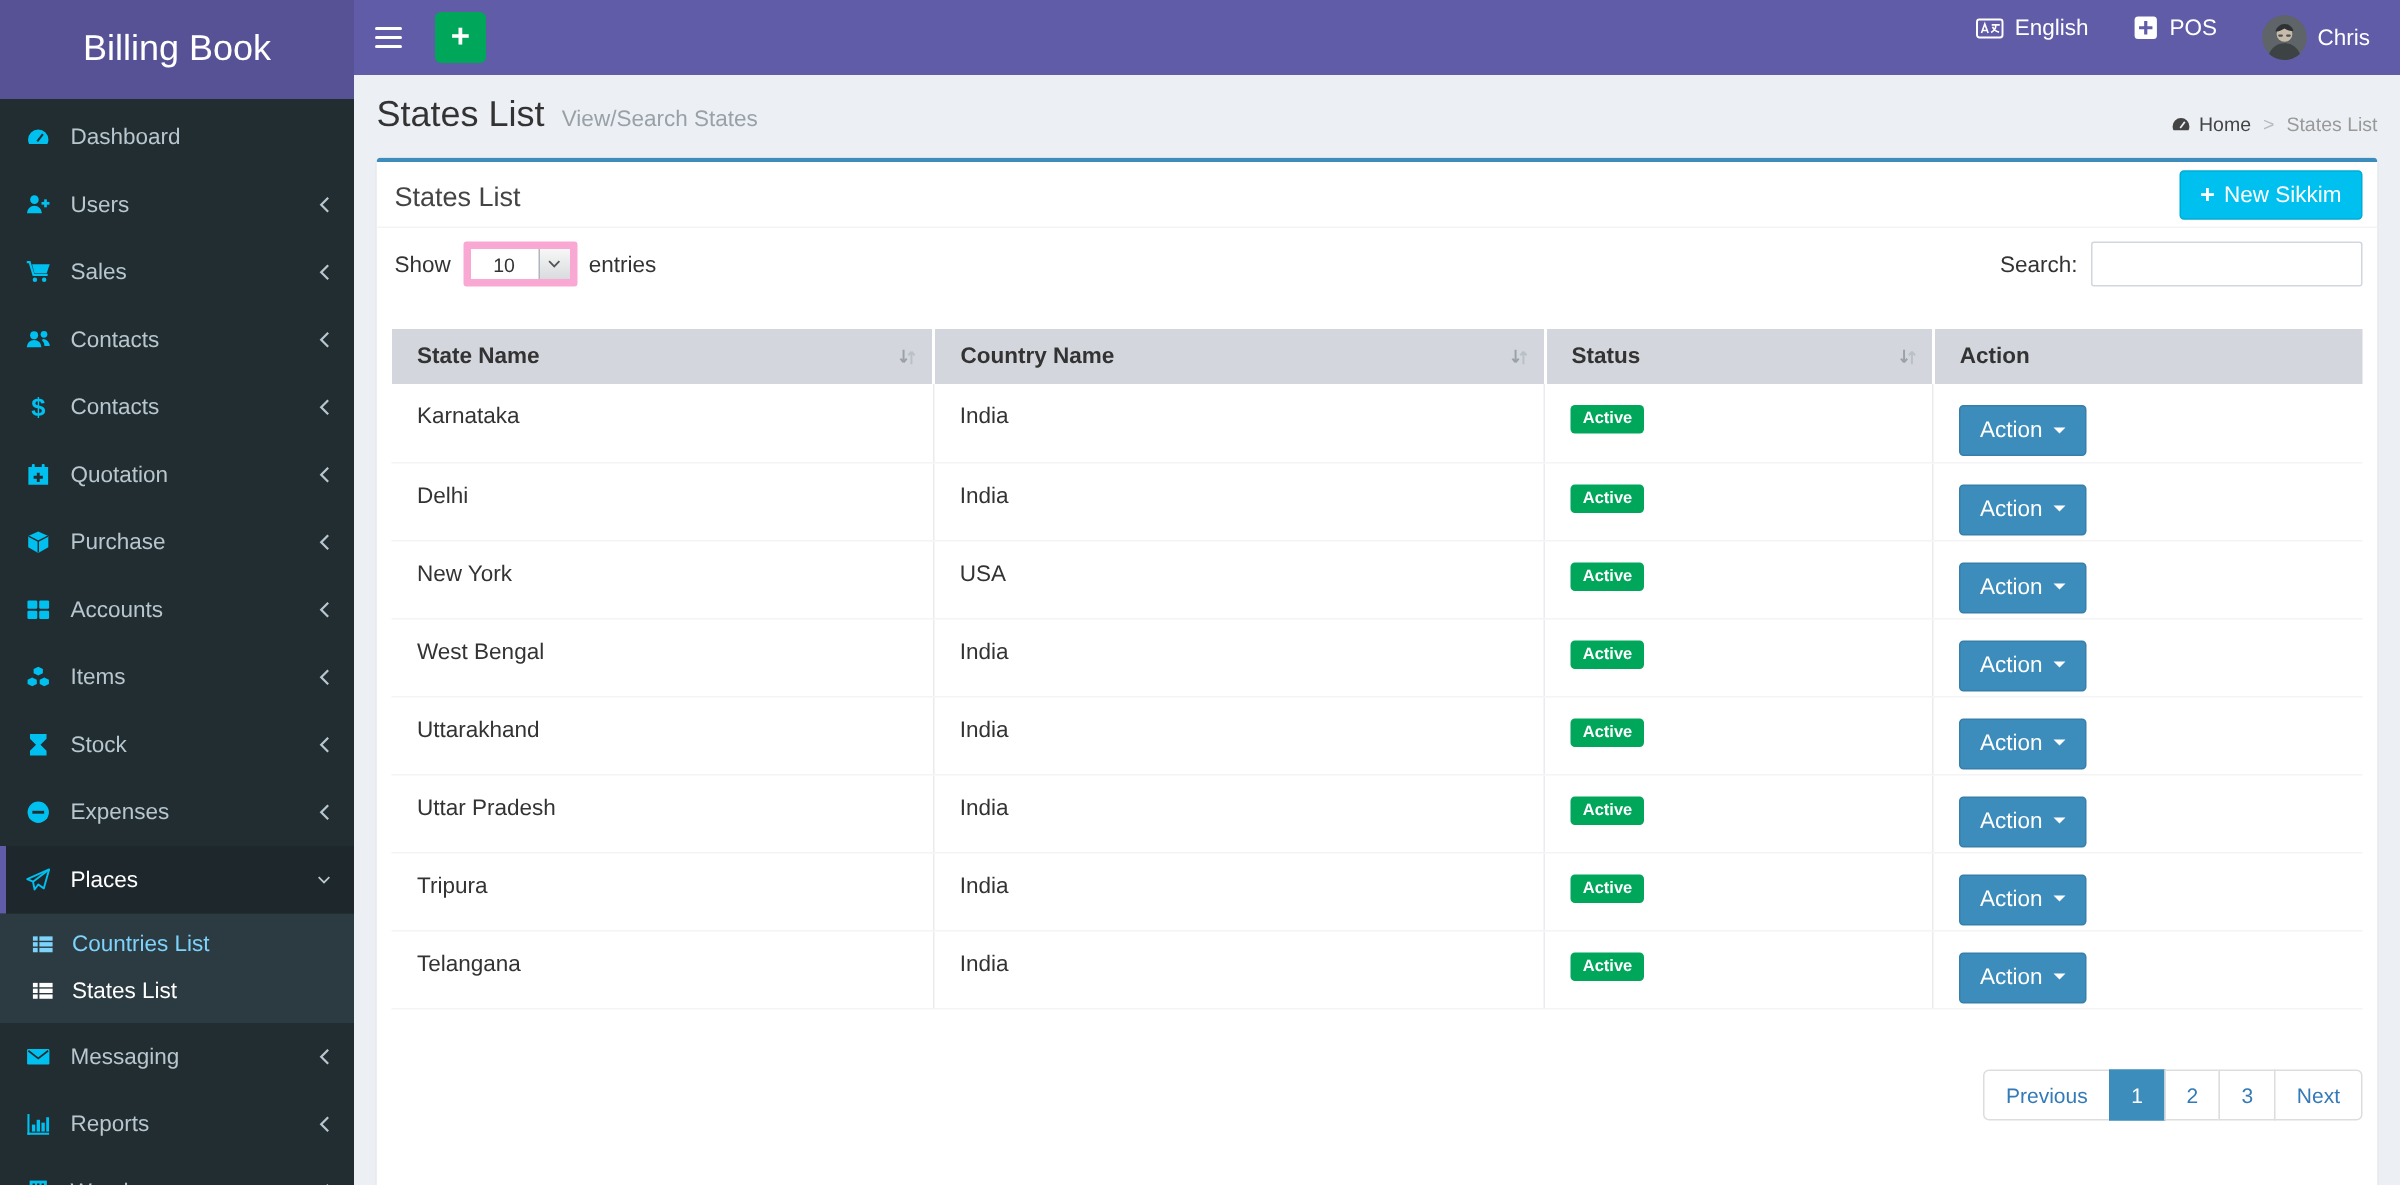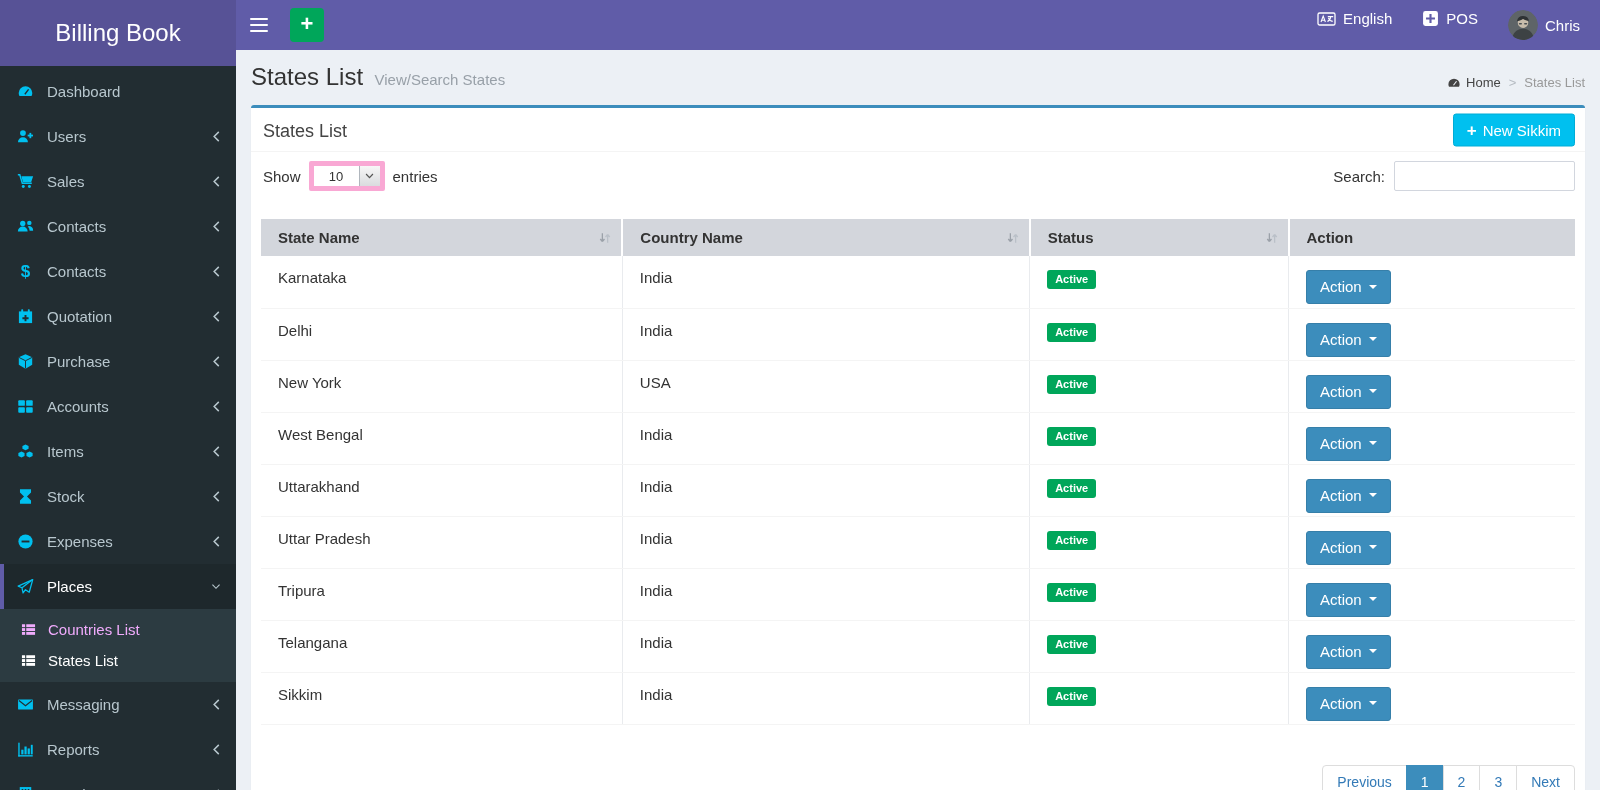--- a/index.html
+++ b/index.html
@@ -18,21 +18,21 @@
   .sb-menu { padding-top:3px; }
   .sb-item { display:flex; align-items:center; height:45px; padding:0 15px; color:#b8c7ce;
              font-size:15px; cursor:pointer; position:relative; }
   .sb-item.active { background:#1e282c; color:#fff; border-left:4px solid #605ca8; padding-left:11px; }
   .sb-icon { width:21px; margin-right:11px; color:#00c0ef; display:inline-flex; align-items:center; justify-content:center; flex:0 0 21px; }
   .sb-icon svg { width:17px; height:17px; }
   .glyph { font-weight:bold; font-size:17px; line-height:17px; }
   .sb-chevron { margin-left:auto; color:#b8c7ce; display:inline-flex; }
   .sb-chevron svg { width:10px; height:13px; }
   .sb-submenu { background:#2c3b41; padding:5px 0 6px; }
-  .sb-subitem { display:flex; align-items:center; height:31px; padding:0 15px 0 19px; font-size:15px; color:#f0abfc; cursor:pointer; }
+  .sb-subitem { display:flex; align-items:center; height:31px; padding:0 15px 0 19px; font-size:15px; color:#7dd3fc; cursor:pointer; }
   .sb-subitem.active { color:#fff; }
   .sb-subitem .sb-icon { color:inherit; width:19px; flex:0 0 19px; margin-right:10px; }
   .sb-subitem svg { width:15px; height:15px; }
 
   
   .navbar { position:absolute; left:236px; right:0; top:0; height:50px; background:#605ca8;
             display:flex; align-items:center; color:#fff; z-index:20; }
   .hamburger { padding:0 14px; display:flex; flex-direction:column; gap:3.5px; cursor:pointer; }
   .hamburger i { display:block; width:18px; height:2.5px; background:#fff; border-radius:1px; }
   .add-btn { width:34px; height:34px; background:#00a65a; border-radius:4px; margin-left:8px;
@@ -555,27 +555,18 @@
           </tr>
           <tr>
             <td>Telangana</td>
             <td>India</td>
             <td><span class="badge">Active</span></td>
             <td><button class="action-btn">
                 <span>Action</span>
                 <i class="caret"></i>
               </button></td>
           </tr>
-          <tr>
-            <td>Sikkim</td>
-            <td>India</td>
-            <td><span class="badge">Active</span></td>
-            <td><button class="action-btn">
-                <span>Action</span>
-                <i class="caret"></i>
-              </button></td>
-          </tr>
         </tbody>
     </table>
 
     <div class="paginate"><a class="page-btn">Previous</a><a class="page-btn active">1</a><a class="page-btn">2</a><a class="page-btn">3</a><a class="page-btn">Next</a></div>
   </section>
 </main>
 
 </body></html>

